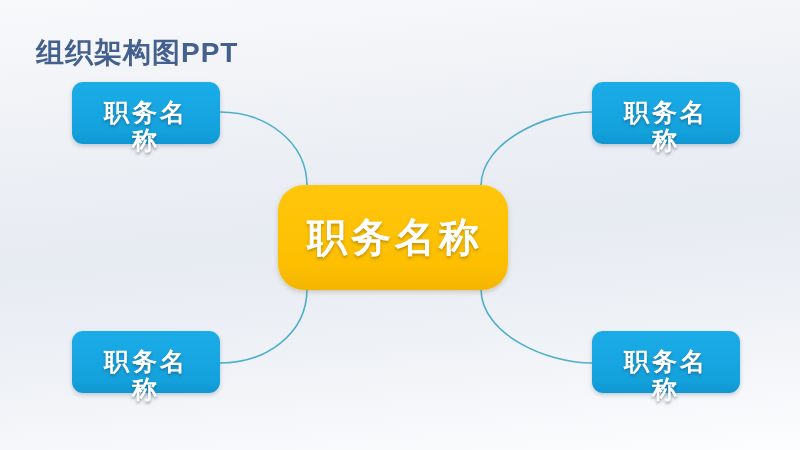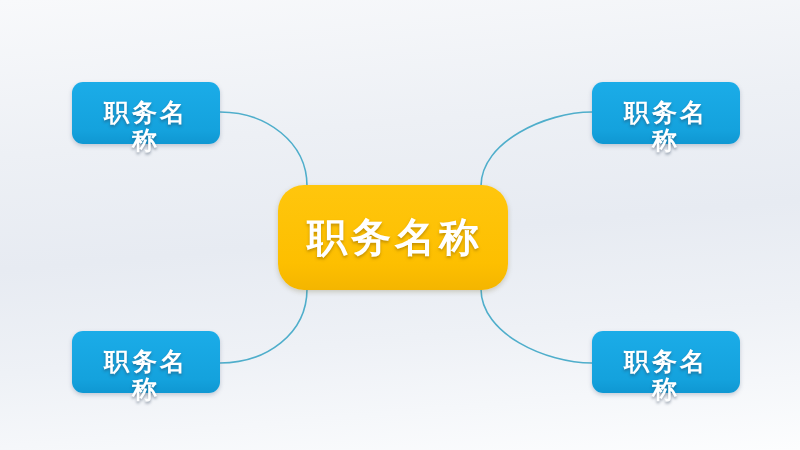--- a/index.html
+++ b/index.html
@@ -75,20 +75,21 @@
     color: #FFFFFF;
     text-shadow: 0 2px 3px rgba(150, 105, 0, 0.55);
     white-space: nowrap;
   }
 </style>
 </head>
 <body>
 
 <div class="slide">
 
+  <div class="slide-title">组织架构图PPT</div>
 
   <svg class="connector-layer" viewBox="0 0 800 450" xmlns="http://www.w3.org/2000/svg">
     <path d="M 220 112 C 266 112, 307 142, 307 186" fill="none" stroke="#4FAECB" stroke-width="1.6"></path>
     <path d="M 592 112 C 546 112, 481 142, 481 186" fill="none" stroke="#4FAECB" stroke-width="1.6"></path>
     <path d="M 307 289 C 307 334, 266 363, 220 363" fill="none" stroke="#4FAECB" stroke-width="1.6"></path>
     <path d="M 481 289 C 481 334, 546 363, 592 363" fill="none" stroke="#4FAECB" stroke-width="1.6"></path>
   </svg>
 
   <div class="node node-top-left">
     <span class="node-label">职务名称</span>

